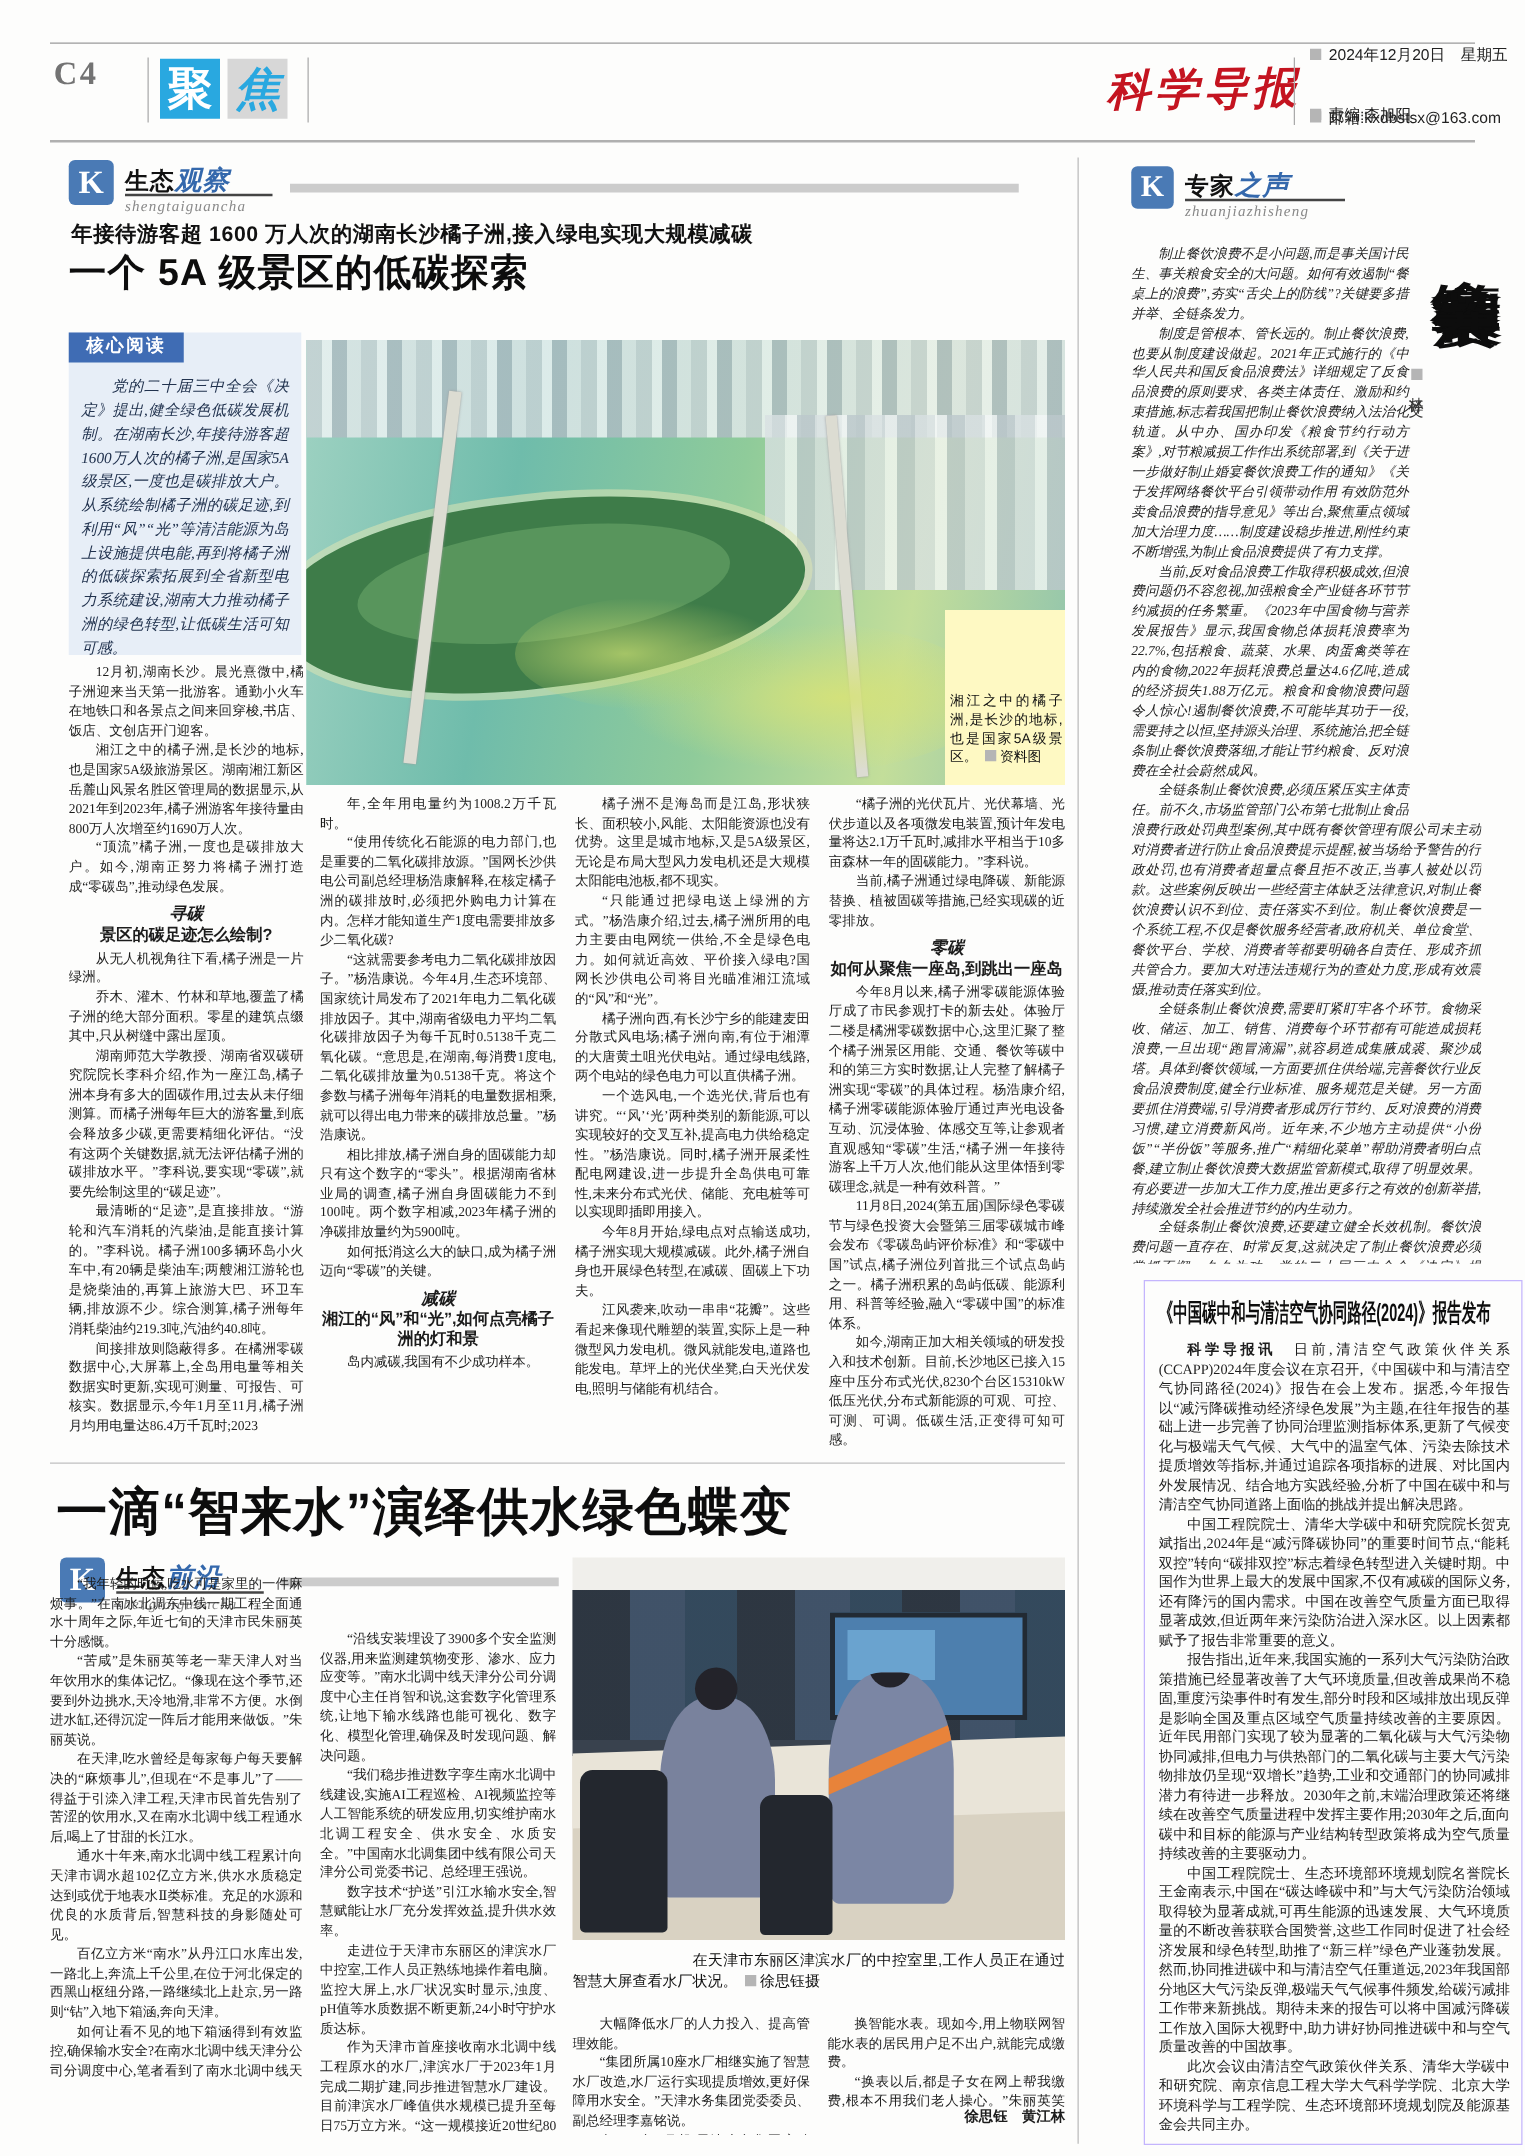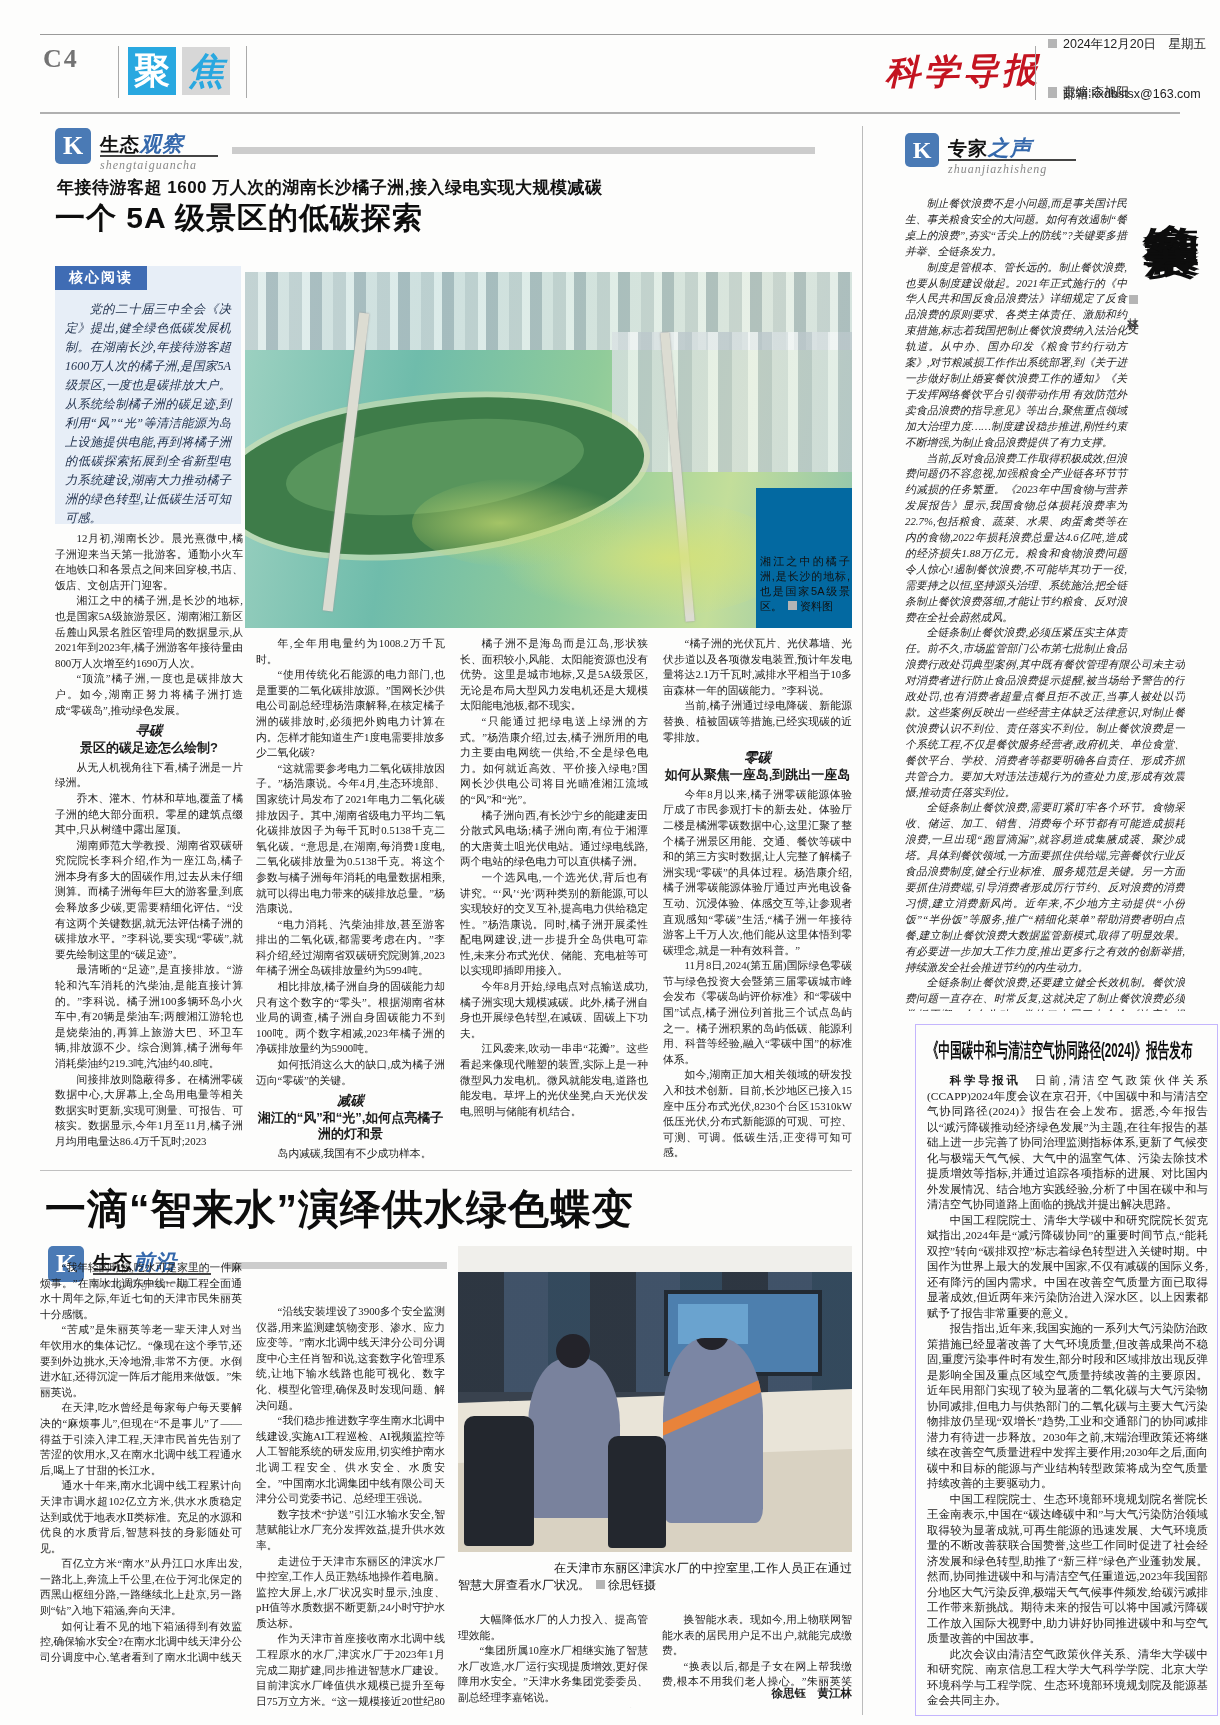--- a/index.html
+++ b/index.html
@@ -122,21 +122,21 @@
     <div class="p1-city"></div>
     <div class="p1-city2"></div>
     <div class="p1-island"></div>
     <div class="p1-island2"></div>
     <div class="p1-bridge" style="left:96px;top:40px;width:10px;height:300px;transform:rotate(7deg);"></div>
     <div class="p1-bridge" style="right:170px;top:60px;width:9px;height:290px;transform:rotate(-5deg);"></div>
     <div class="p1-algae"></div>
     <div class="p1-algae2"></div>
   </div>
 
-  <div class="abs" style="left:756px;top:488px;width:96px;height:140px;background:#0369a1;">
+  <div class="abs" style="left:756px;top:488px;width:96px;height:140px;background:#fef9c3;">
     <div class="capbox abs" style="left:4px;top:66px;width:90px;">
       <span>湘江之中的橘子洲,是长沙的地标,也是国家5A级景区。</span><span class="credit-sq"></span><span>资料图</span>
     </div>
   </div>
 
   <div class="abs coltext" style="left:55px;top:531px;width:188px;height:630px;">
       <p class="b-p">12月初,湖南长沙。晨光熹微中,橘子洲迎来当天第一批游客。通勤小火车在地铁口和各景点之间来回穿梭,书店、饭店、文创店开门迎客。</p>
       <p class="b-p">湘江之中的橘子洲,是长沙的地标,也是国家5A级旅游景区。湖南湘江新区岳麓山风景名胜区管理局的数据显示,从2021年到2023年,橘子洲游客年接待量由800万人次增至约1690万人次。</p>
       <p class="b-p">“顶流”橘子洲,一度也是碳排放大户。如今,湖南正努力将橘子洲打造成“零碳岛”,推动绿色发展。</p>
       <p class="b-h">寻碳</p>
@@ -144,21 +144,20 @@
       <p class="b-p">从无人机视角往下看,橘子洲是一片绿洲。</p>
       <p class="b-p">乔木、灌木、竹林和草地,覆盖了橘子洲的绝大部分面积。零星的建筑点缀其中,只从树缝中露出屋顶。</p>
       <p class="b-p">湖南师范大学教授、湖南省双碳研究院院长李科介绍,作为一座江岛,橘子洲本身有多大的固碳作用,过去从未仔细测算。而橘子洲每年巨大的游客量,到底会释放多少碳,更需要精细化评估。“没有这两个关键数据,就无法评估橘子洲的碳排放水平。”李科说,要实现“零碳”,就要先绘制这里的“碳足迹”。</p>
       <p class="b-p">最清晰的“足迹”,是直接排放。“游轮和汽车消耗的汽柴油,是能直接计算的。”李科说。橘子洲100多辆环岛小火车中,有20辆是柴油车;两艘湘江游轮也是烧柴油的,再算上旅游大巴、环卫车辆,排放源不少。综合测算,橘子洲每年消耗柴油约219.3吨,汽油约40.8吨。</p>
       <p class="b-p">间接排放则隐蔽得多。在橘洲零碳数据中心,大屏幕上,全岛用电量等相关数据实时更新,实现可测量、可报告、可核实。数据显示,今年1月至11月,橘子洲月均用电量达86.4万千瓦时;2023</p>
     </div>
   <div class="abs coltext" style="left:256px;top:636px;width:189px;height:525px;">
       <p class="b-p">年,全年用电量约为1008.2万千瓦时。</p>
       <p class="b-p">“使用传统化石能源的电力部门,也是重要的二氧化碳排放源。”国网长沙供电公司副总经理杨浩康解释,在核定橘子洲的碳排放时,必须把外购电力计算在内。怎样才能知道生产1度电需要排放多少二氧化碳?</p>
       <p class="b-p">“这就需要参考电力二氧化碳排放因子。”杨浩康说。今年4月,生态环境部、国家统计局发布了2021年电力二氧化碳排放因子。其中,湖南省级电力平均二氧化碳排放因子为每千瓦时0.5138千克二氧化碳。“意思是,在湖南,每消费1度电,二氧化碳排放量为0.5138千克。将这个参数与橘子洲每年消耗的电量数据相乘,就可以得出电力带来的碳排放总量。”杨浩康说。</p>
-      <p class="b-p">“电力消耗、汽柴油排放,甚至游客排出的二氧化碳,都需要考虑在内。”李科介绍,经过湖南省双碳研究院测算,2023年橘子洲全岛碳排放量约为5994吨。</p>
       <p class="b-p">相比排放,橘子洲自身的固碳能力却只有这个数字的“零头”。根据湖南省林业局的调查,橘子洲自身固碳能力不到100吨。两个数字相减,2023年橘子洲的净碳排放量约为5900吨。</p>
       <p class="b-p">如何抵消这么大的缺口,成为橘子洲迈向“零碳”的关键。</p>
       <p class="b-h">减碳</p>
       <p class="b-hb">湘江的“风”和“光”,如何点亮橘子洲的灯和景</p>
       <p class="b-p">岛内减碳,我国有不少成功样本。</p>
     </div>
   <div class="abs coltext" style="left:460px;top:636px;width:188px;height:525px;">
       <p class="b-p">橘子洲不是海岛而是江岛,形状狭长、面积较小,风能、太阳能资源也没有优势。这里是城市地标,又是5A级景区,无论是布局大型风力发电机还是大规模太阳能电池板,都不现实。</p>
       <p class="b-p">“只能通过把绿电送上绿洲的方式。”杨浩康介绍,过去,橘子洲所用的电力主要由电网统一供给,不全是绿色电力。如何就近高效、平价接入绿电?国网长沙供电公司将目光瞄准湘江流域的“风”和“光”。</p>
       <p class="b-p">橘子洲向西,有长沙宁乡的能建麦田分散式风电场;橘子洲向南,有位于湘潭的大唐黄土咀光伏电站。通过绿电线路,两个电站的绿色电力可以直供橘子洲。</p>

